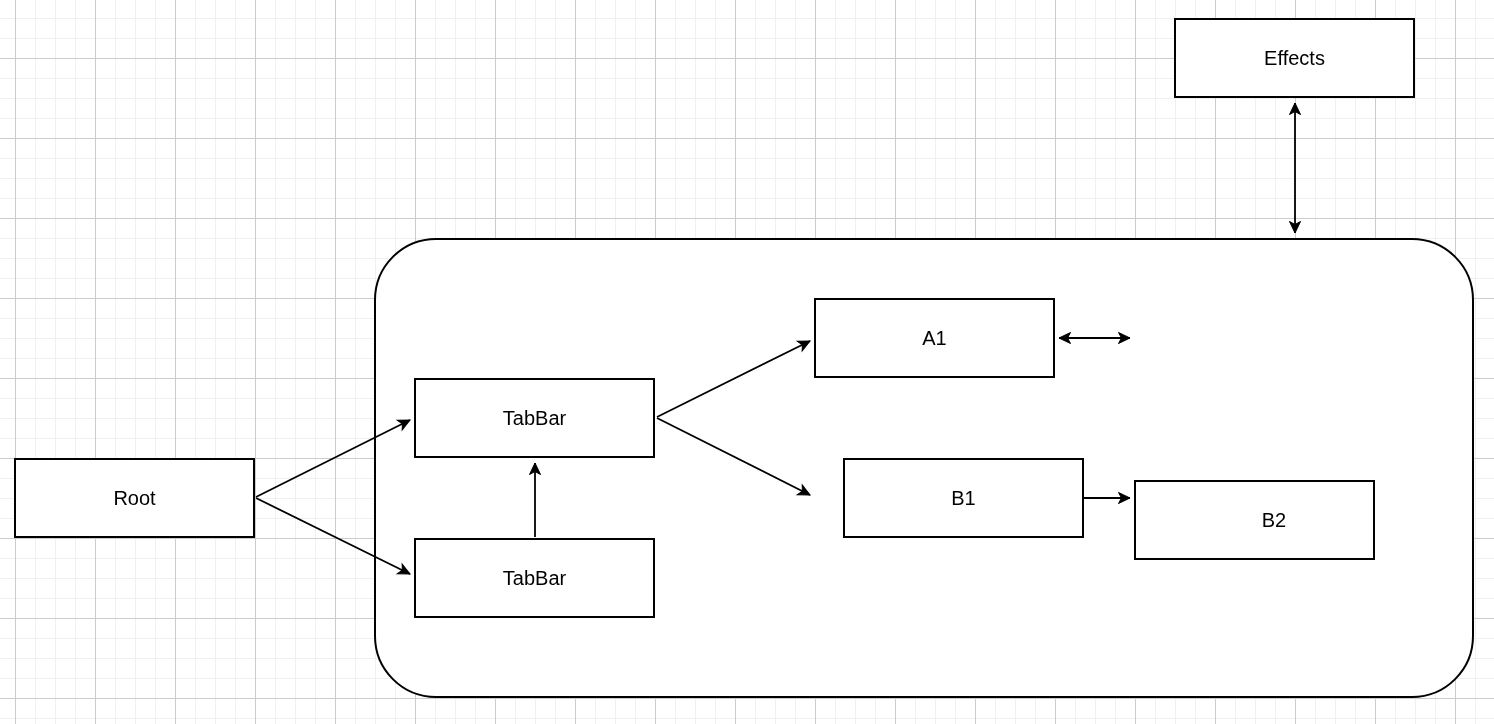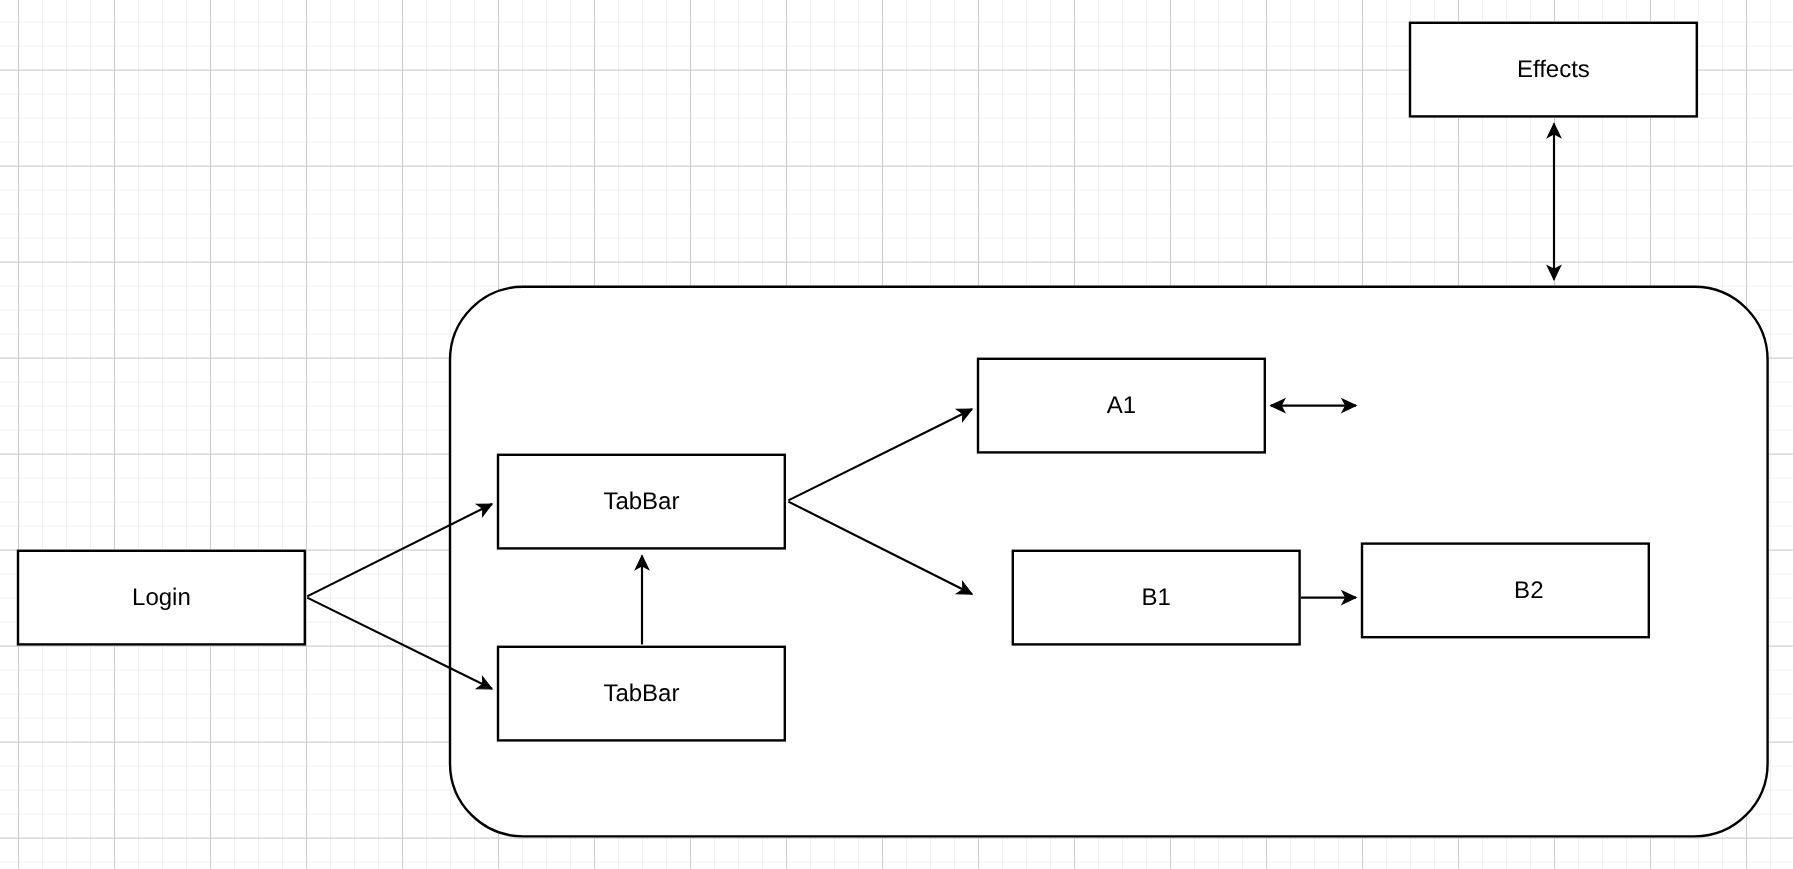--- a/index.html
+++ b/index.html
@@ -65,21 +65,21 @@
     font-size: 20px;
     color: #000000;
     cursor: default;
   }
   .node-root    { left: 14px;   top: 458px; }
   .node-tabbar  { left: 414px;  top: 378px; }
   .node-login   { left: 414px;  top: 538px; }
   .node-a1      { left: 814px;  top: 298px; }
   .node-a2      { left: 1134px; top: 298px; }
   .node-b1      { left: 814px;  top: 458px; margin-left: 29px; }
-  .node-b2      { left: 1134px; top: 452px; padding-left: 39px; }
+  .node-b2      { left: 1134px; top: 480px; padding-left: 39px; }
   .node-effects { left: 1174px; top: 18px;  }
 </style>
 </head>
 <body>
 
 <div class="canvas">
 
   <div class="group-container"></div>
 
   <svg class="edges" viewBox="0 0 1494 724" xmlns="http://www.w3.org/2000/svg">
@@ -97,21 +97,21 @@
     <line x1="1059" y1="338" x2="1130" y2="338" marker-start="url(#arrow)" marker-end="url(#arrow)"></line>
     <line x1="1059" y1="498" x2="1130" y2="498" marker-start="url(#arrow)" marker-end="url(#arrow)"></line>
     <line x1="1295" y1="103" x2="1295" y2="233" marker-start="url(#arrow)" marker-end="url(#arrow)"></line>
   </svg>
 
   <div class="node node-effects">
     <span>Effects</span>
   </div>
 
   <div class="node node-root">
-    <span>Login</span>
+    <span>Root</span>
   </div>
 
   <div class="node node-tabbar">
     <span>TabBar</span>
   </div>
 
   <div class="node node-login">
     <span>TabBar</span>
   </div>
 

